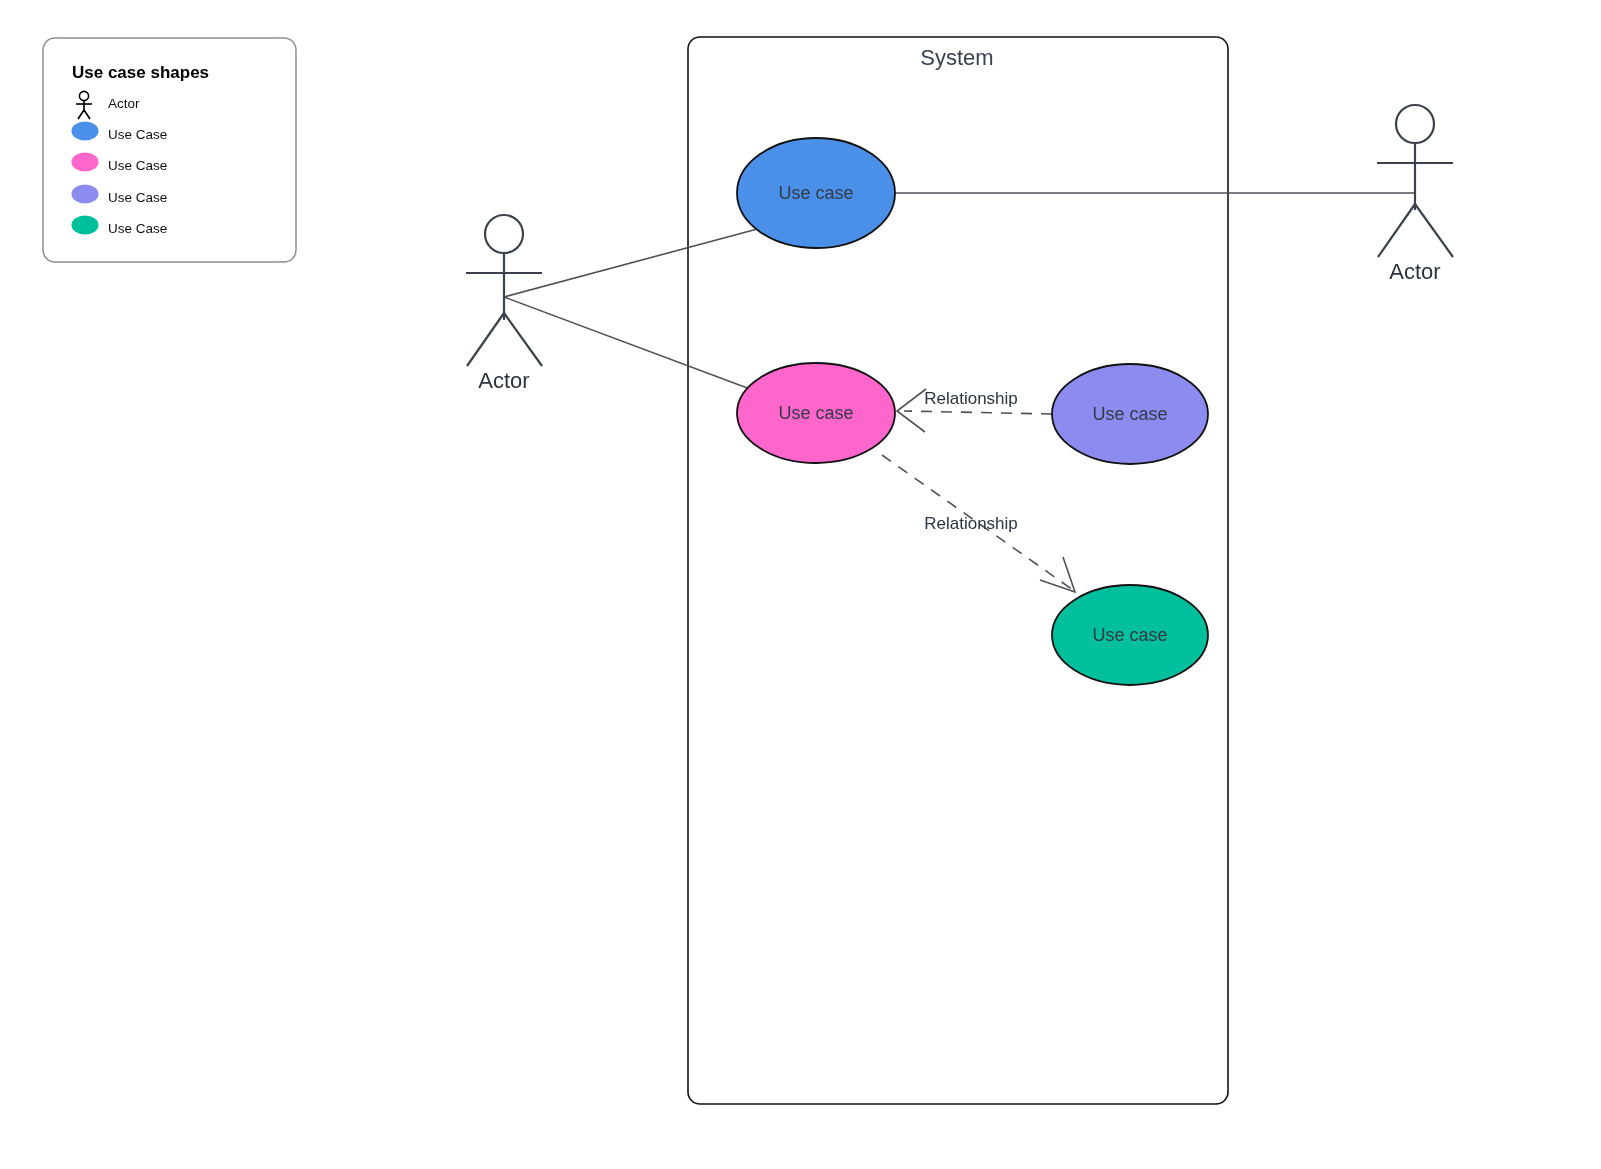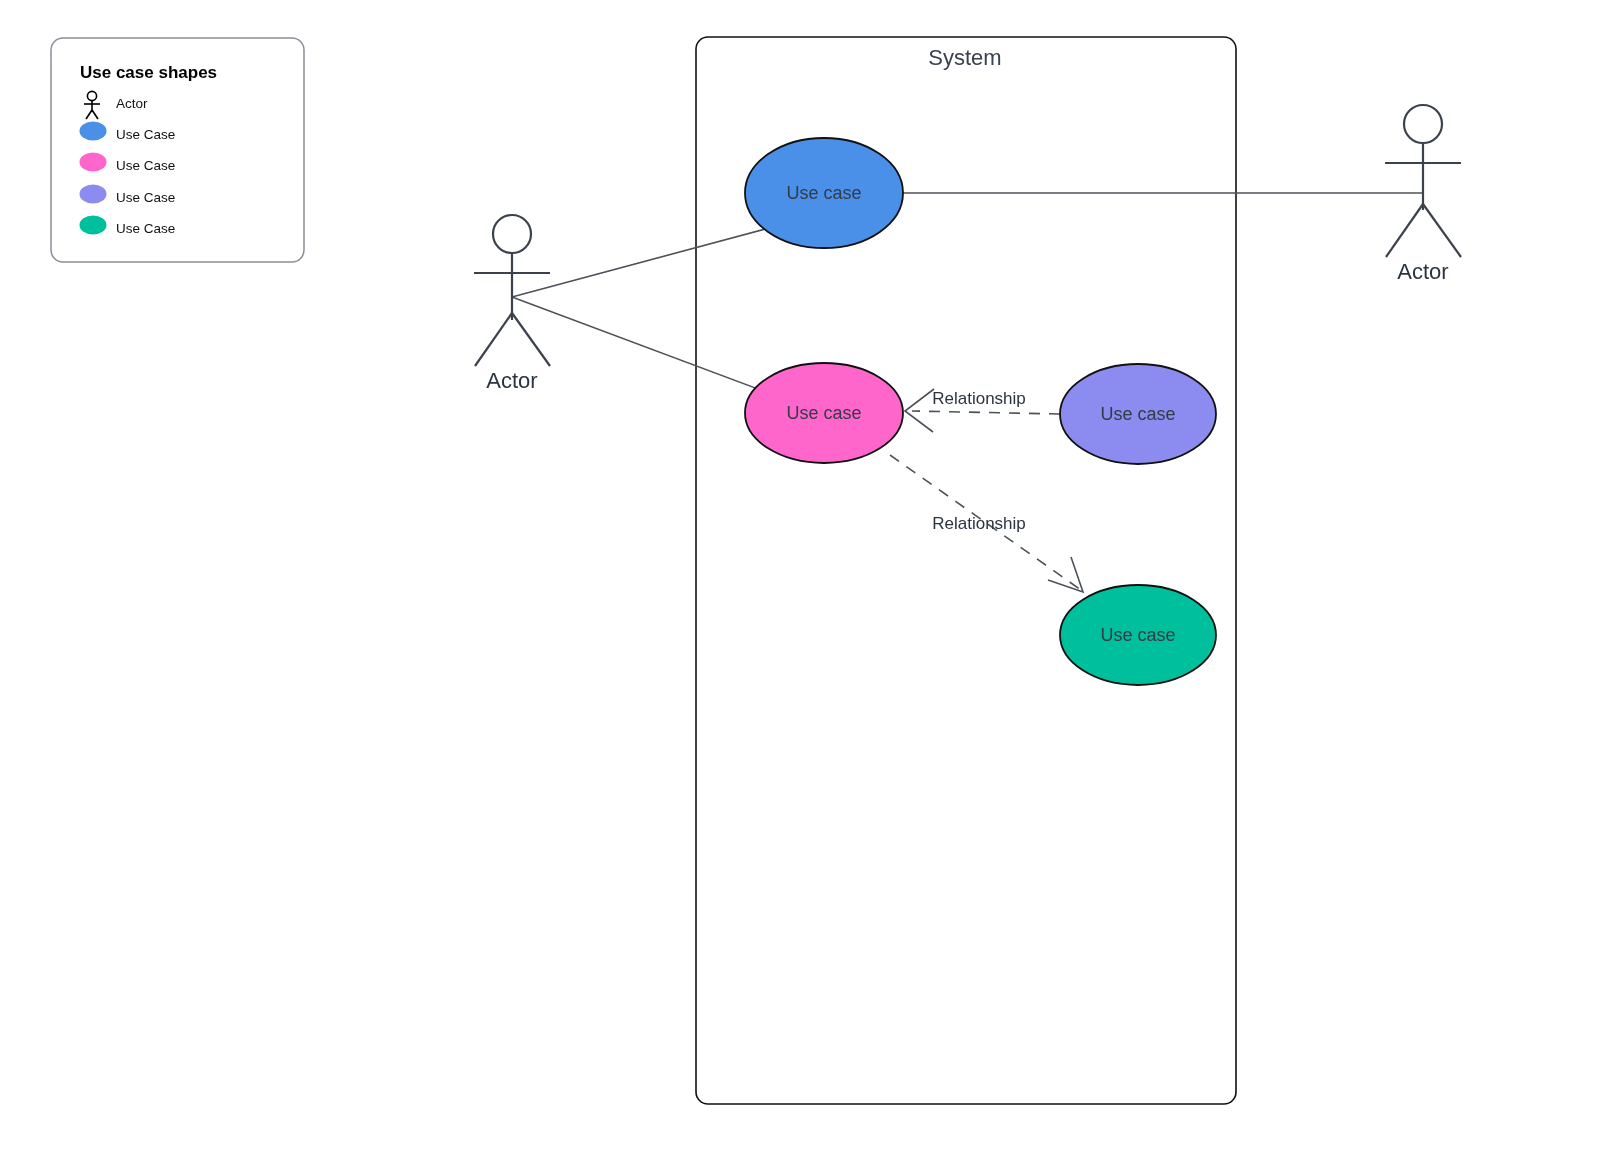--- a/index.html
+++ b/index.html
@@ -10,21 +10,21 @@
   body {
     width: 1601px;
     height: 1169px;
     position: relative;
     overflow: hidden;
     font-family: "Liberation Sans", sans-serif;
     -webkit-font-smoothing: antialiased;
   }
   #canvas {
     position: absolute;
-    left: 12px; top: 0;
+    left: 4px; top: 0;
     width: 1307px;
     height: 1169px;
   }
   #canvas svg {
     display: block;
     width: 1601px;
     height: 1169px;
   }
   .diagram-text {
     font-family: "Liberation Sans", sans-serif;

